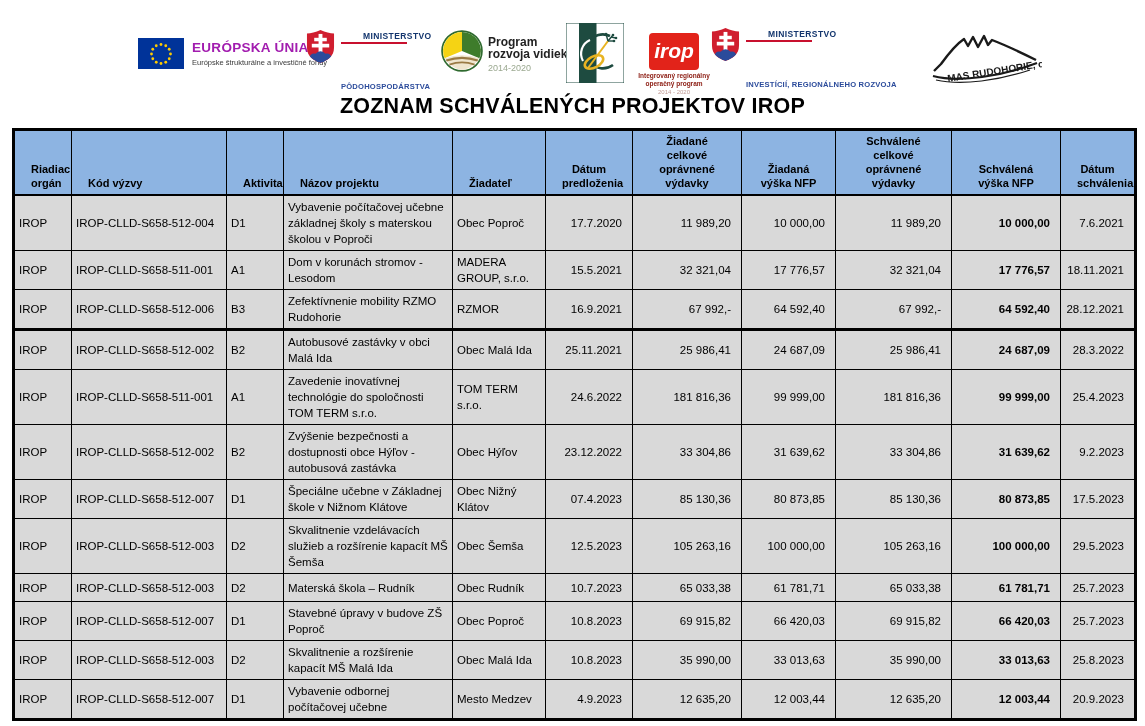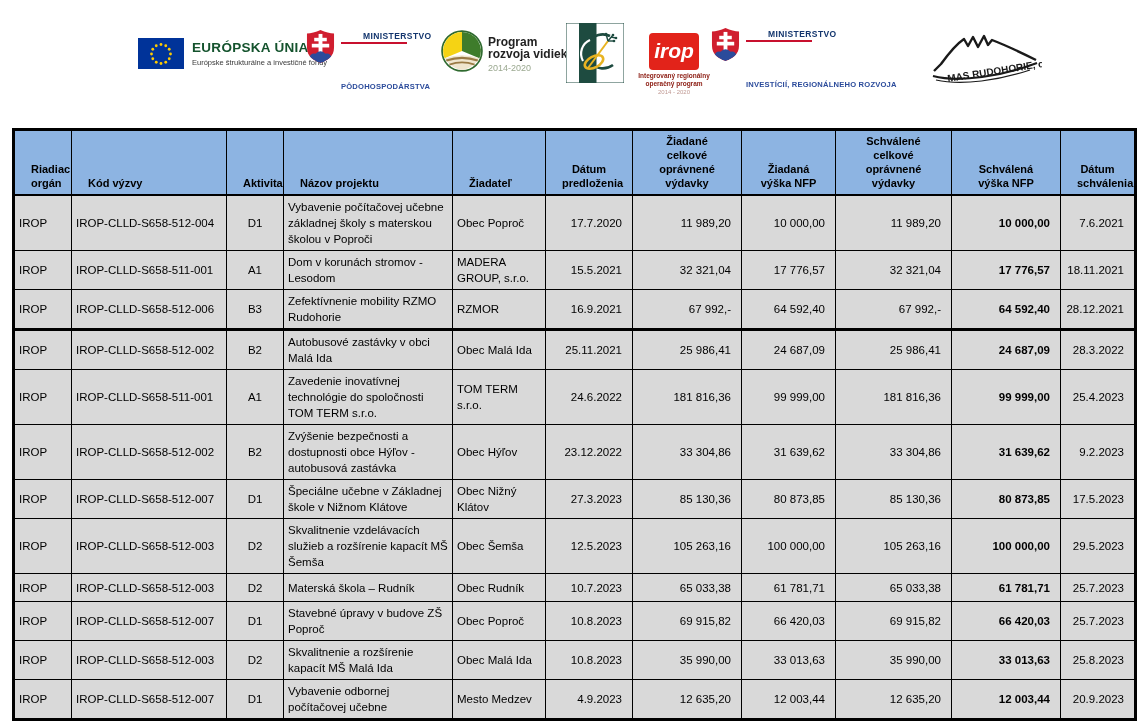--- a/index.html
+++ b/index.html
@@ -14,21 +14,21 @@
   .page{
     position:relative;width:1145px;height:726px;background:#fff;
     font-family:"Liberation Sans","DejaVu Sans",sans-serif;color:#000;overflow:hidden;
     margin:0 auto;
   }
   
   .logo{position:absolute;display:flex;align-items:flex-start;}
   .eu-group{left:138px;top:38px;}
   .eu-flag{width:46px;height:31px;display:block;}
   .eu-text{margin-left:8px;padding-top:2px;}
-  .eu-name{font-size:13.5px;font-weight:700;letter-spacing:.3px;color:#14532d;}
+  .eu-name{font-size:13.5px;font-weight:700;letter-spacing:.3px;color:#a21caf;}
   .eu-sub{font-size:7.5px;color:#3a3a3a;margin-top:3px;}
   .ministry-group{display:flex;}
   .agri-group{left:306px;top:29px;}
   .invest-group{left:711px;top:27px;}
   .crest{width:29px;height:35px;display:block;}
   .ministry-text{margin-left:6px;padding-top:2px;}
   .ministry-title{font-size:8.5px;font-weight:700;color:var(--navy);letter-spacing:.4px;padding-left:22px;}
   .ministry-underline{width:66px;height:2px;background:var(--underline_red);margin:1px 0 2px;}
   .ministry-line{font-size:7.6px;font-weight:700;color:var(--royal_blue);line-height:9.5px;letter-spacing:.2px;margin-top:38px;}
   .prv-group{left:441px;top:30px;}
@@ -64,21 +64,21 @@
     border-bottom:2px solid var(--border_black);
   }
   table.projects thead th:nth-child(1),
   table.projects thead th:nth-child(2),
   table.projects thead th:nth-child(4),
   table.projects thead th:nth-child(5){text-align:left;}
   table.projects td{
     background:var(--row_bg);vertical-align:middle;
     padding:3px 4px;height:28px;
   }
-  table.projects td:nth-child(3){text-align:center;margin-top:8px;}
+  table.projects td:nth-child(3){text-align:left;margin-top:8px;}
   table.projects td:nth-child(n+6){text-align:right;padding-right:10px;}
   table.projects td:nth-child(10){font-weight:700;}
   table.projects tr.thick-top td{border-top:3px solid var(--border_black);}
 </style>
 </head>
 <body>
 
 <div class="page">
 
   <svg width="0" height="0" style="position:absolute" aria-hidden="true">
@@ -202,20 +202,21 @@
 
   <div class="logo mas-group">
     <svg class="mas-svg" viewBox="0 0 112 62">
       <path d="M4,47 L11,40 C19,29 28,19 34,15 L38,22 L43,13 L48,23 L54,12 L58,21 L62,16 C75,21 92,29 106,36" fill="none" stroke="#1a1a1a" stroke-width="2.4" stroke-linejoin="round"></path>
       <path d="M3,52 C30,59 72,52 107,39" fill="none" stroke="#1a1a1a" stroke-width="2.2"></path>
       <path d="M6,56 C32,62 70,56 100,46" fill="none" stroke="#1a1a1a" stroke-width="1.2"></path>
       <text x="18" y="58" transform="rotate(-9 18 58)" font-size="10" font-weight="bold" fill="#1a1a1a" font-family="Liberation Sans, sans-serif">MAS RUDOHORIE, o.z.</text>
     </svg>
   </div>
 
+  <div class="doc-title">ZOZNAM SCHVÁLENÝCH PROJEKTOV IROP</div>
 
   <table class="projects">
     <colgroup>
       <col style="width:58px">
         <col style="width:155px">
         <col style="width:57px">
       <col style="width:169px">
         <col style="width:93px">
         <col style="width:87px">
       <col style="width:109px">
@@ -317,21 +318,21 @@
           <td>33 304,86</td>
           <td>31 639,62</td>
           <td>9.2.2023</td>
         </tr>
         <tr>
           <td>IROP</td>
           <td>IROP-CLLD-S658-512-007</td>
           <td>D1</td>
           <td>Špeciálne učebne v Základnej škole v Nižnom Klátove</td>
           <td>Obec Nižný Klátov</td>
-          <td>27.3.2023</td>
+          <td>07.4.2023</td>
           <td>85 130,36</td>
           <td>80 873,85</td>
           <td>85 130,36</td>
           <td>80 873,85</td>
           <td>17.5.2023</td>
         </tr>
         <tr>
           <td>IROP</td>
           <td>IROP-CLLD-S658-512-003</td>
           <td>D2</td>

